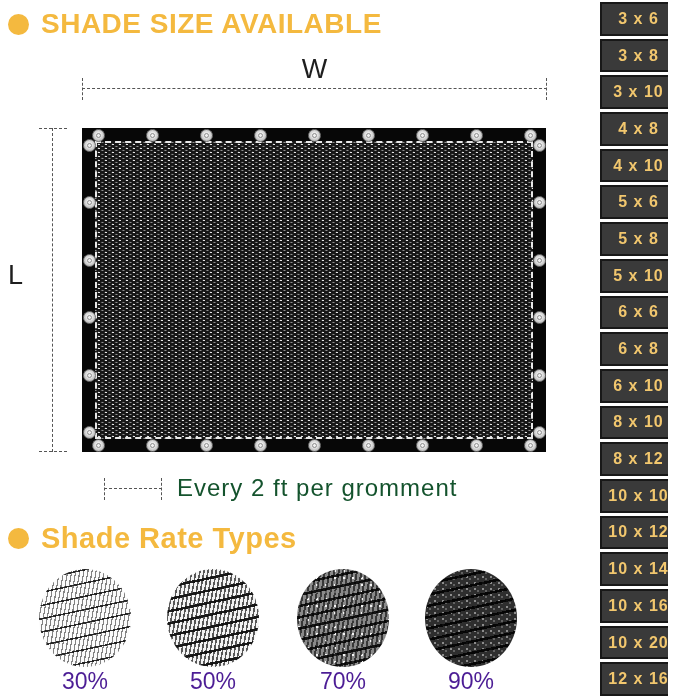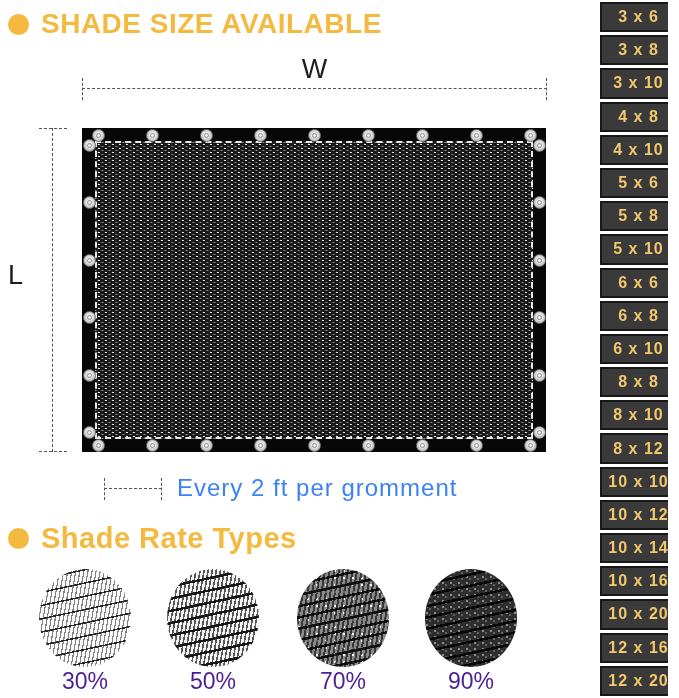--- a/index.html
+++ b/index.html
@@ -48,21 +48,21 @@
     border:1px solid #6f6f6f;box-sizing:border-box;}
   .grommet::after{content:"";position:absolute;left:3px;top:3px;width:5px;height:5px;
     border-radius:50%;border:1px solid #8d8d8d;box-sizing:border-box;}
 
   
   .bracket{position:absolute;left:104px;top:478px;width:58px;height:22px;}
   .bracket .bar{position:absolute;left:0;right:0;top:10px;border-top:1.5px dashed #555;}
   .bracket .tick{position:absolute;top:0;height:22px;border-left:1.5px dashed #555;}
   .bracket .tick.start{left:0;}
   .bracket .tick.end{right:0;}
-  .grommet-note{position:absolute;left:177px;top:474px;font-size:24px;color:#3b82f6;
+  .grommet-note{position:absolute;left:177px;top:474px;font-size:24px;color:#14532d;
     letter-spacing:1px;white-space:nowrap;}
 
   
   .rate-circle{position:absolute;width:92px;height:98px;border-radius:50%;top:569px;}
   .rate-label{position:absolute;width:92px;top:668px;text-align:center;
     font-size:23px;color:#4c1d95;}
   .c30{background:
     repeating-linear-gradient(-12deg, rgba(20,20,20,.9) 0 1.5px, rgba(0,0,0,0) 1.5px 13px),
     repeating-linear-gradient(100deg, rgba(30,30,30,.55) 0 1.2px, rgba(0,0,0,0) 1.2px 4px),
     #fbfbfb;}
@@ -175,25 +175,23 @@
       <div class="size-box">3 x 8</div>
       <div class="size-box">3 x 10</div>
       <div class="size-box">4 x 8</div>
       <div class="size-box">4 x 10</div>
       <div class="size-box">5 x 6</div>
       <div class="size-box">5 x 8</div>
       <div class="size-box">5 x 10</div>
       <div class="size-box">6 x 6</div>
       <div class="size-box">6 x 8</div>
       <div class="size-box">6 x 10</div>
-      <div class="size-box">8 x 8</div>
       <div class="size-box">8 x 10</div>
       <div class="size-box">8 x 12</div>
       <div class="size-box">10 x 10</div>
       <div class="size-box">10 x 12</div>
       <div class="size-box">10 x 14</div>
       <div class="size-box">10 x 16</div>
       <div class="size-box">10 x 20</div>
       <div class="size-box">12 x 16</div>
-      <div class="size-box">12 x 20</div>
     </div>
 
 </div>
 
 </body></html>

